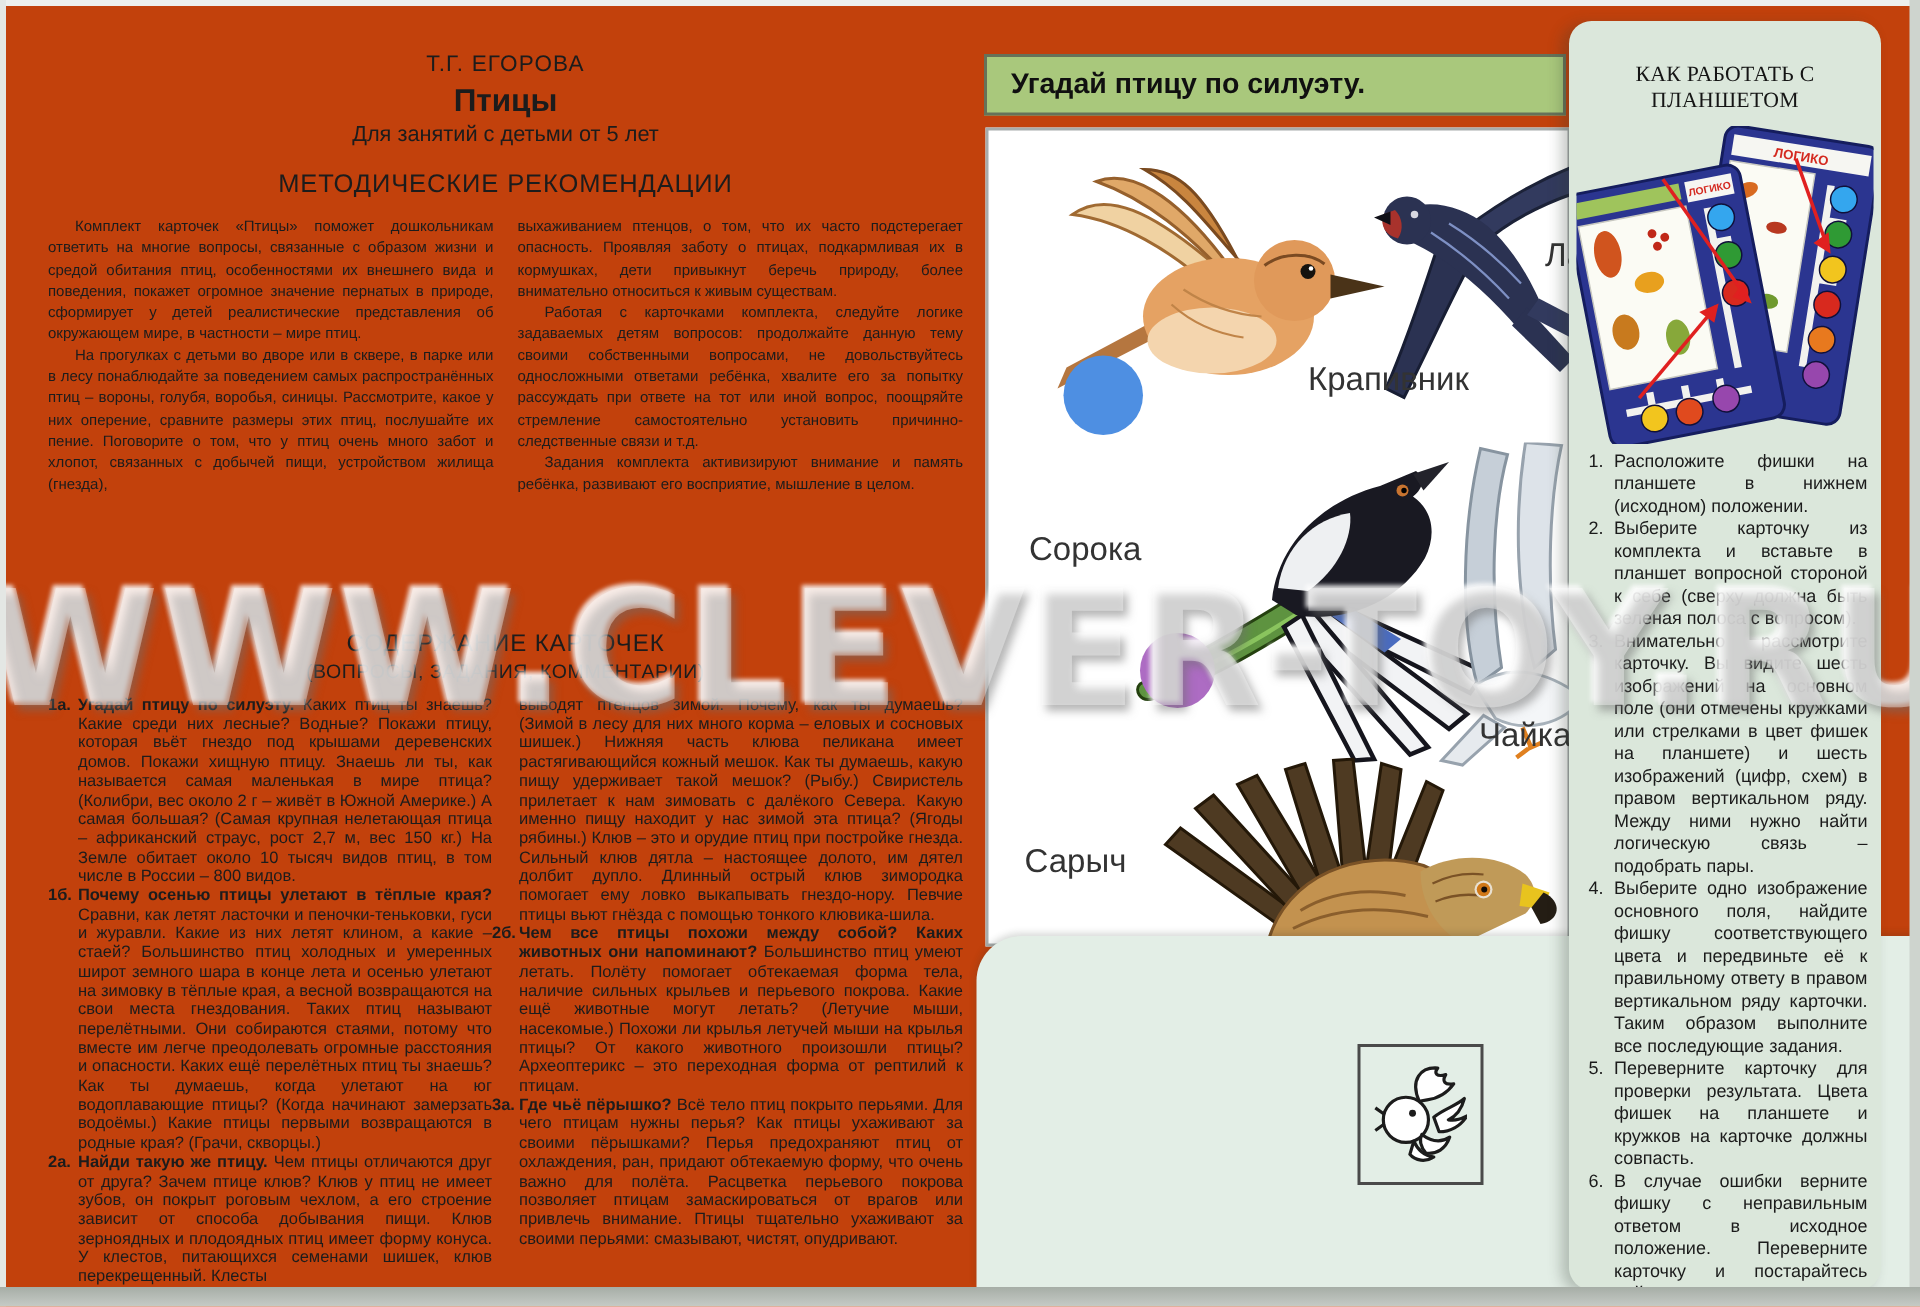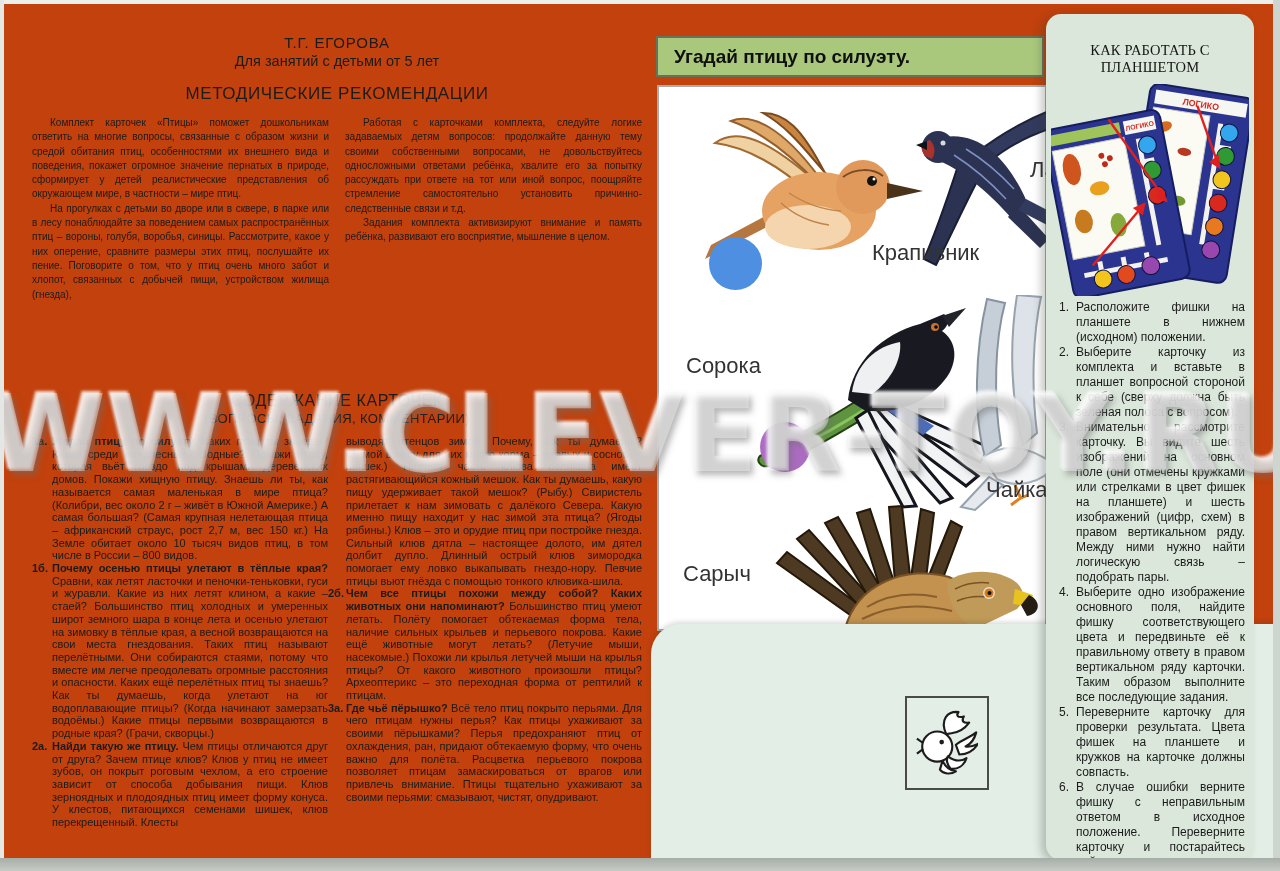--- a/index.html
+++ b/index.html
@@ -70,29 +70,31 @@
   .edge-left{position:absolute;top:0;left:0;bottom:0;width:4px;background:#e4e7e4;z-index:30;}
   .edge-top{position:absolute;top:0;left:0;right:0;height:4px;background:#edefed;z-index:30;}
 </style>
 </head>
 <body>
 
 <div id="page">
 
   <div class="left-page">
     <div class="author">Т.Г. ЕГОРОВА</div>
+    <div class="title">Птицы</div>
     <div class="subtitle">Для занятий с детьми от 5 лет</div>
     <div class="section-heading">МЕТОДИЧЕСКИЕ РЕКОМЕНДАЦИИ</div>
 
     <div class="intro-cols">
       <div class="col">
         <p>Комплект карточек «Птицы» поможет дошкольникам ответить на многие вопросы, связанные с образом жизни и средой обитания птиц, особенностями их внешнего вида и поведения, покажет огромное значение пернатых в природе, сформирует у детей реалистические представления об окружающем мире, в частности – мире птиц.</p>
         <p>На прогулках с детьми во дворе или в сквере, в парке или в лесу понаблюдайте за поведением самых распространённых птиц – вороны, голубя, воробья, синицы. Рассмотрите, какое у них оперение, сравните размеры этих птиц, послушайте их пение. Поговорите о том, что у птиц очень много забот и хлопот, связанных с добычей пищи, устройством жилища (гнезда),</p>
       </div>
       <div class="col">
+        <p class="noindent">выхаживанием птенцов, о том, что их часто подстерегает опасность. Проявляя заботу о птицах, подкармливая их в кормушках, дети привыкнут беречь природу, более внимательно относиться к живым существам.</p>
         <p>Работая с карточками комплекта, следуйте логике задаваемых детям вопросов: продолжайте данную тему своими собственными вопросами, не довольствуйтесь односложными ответами ребёнка, хвалите его за попытку рассуждать при ответе на тот или иной вопрос, поощряйте стремление самостоятельно установить причинно-следственные связи и т.д.</p>
         <p>Задания комплекта активизируют внимание и память ребёнка, развивают его восприятие, мышление в целом.</p>
       </div>
     </div>
 
     <div class="contents-heading">СОДЕРЖАНИЕ КАРТОЧЕК</div>
     <div class="contents-sub">(ВОПРОСЫ, ЗАДАНИЯ, КОММЕНТАРИИ)</div>
 
     <div class="contents-cols">
       <div class="ccol ccol-left">

